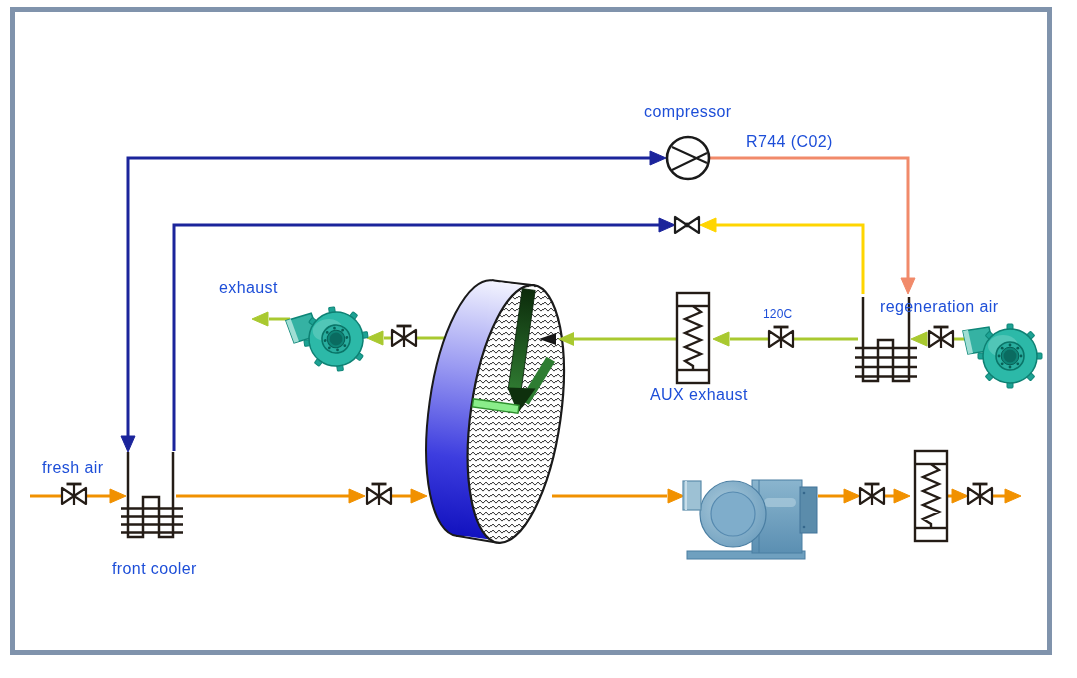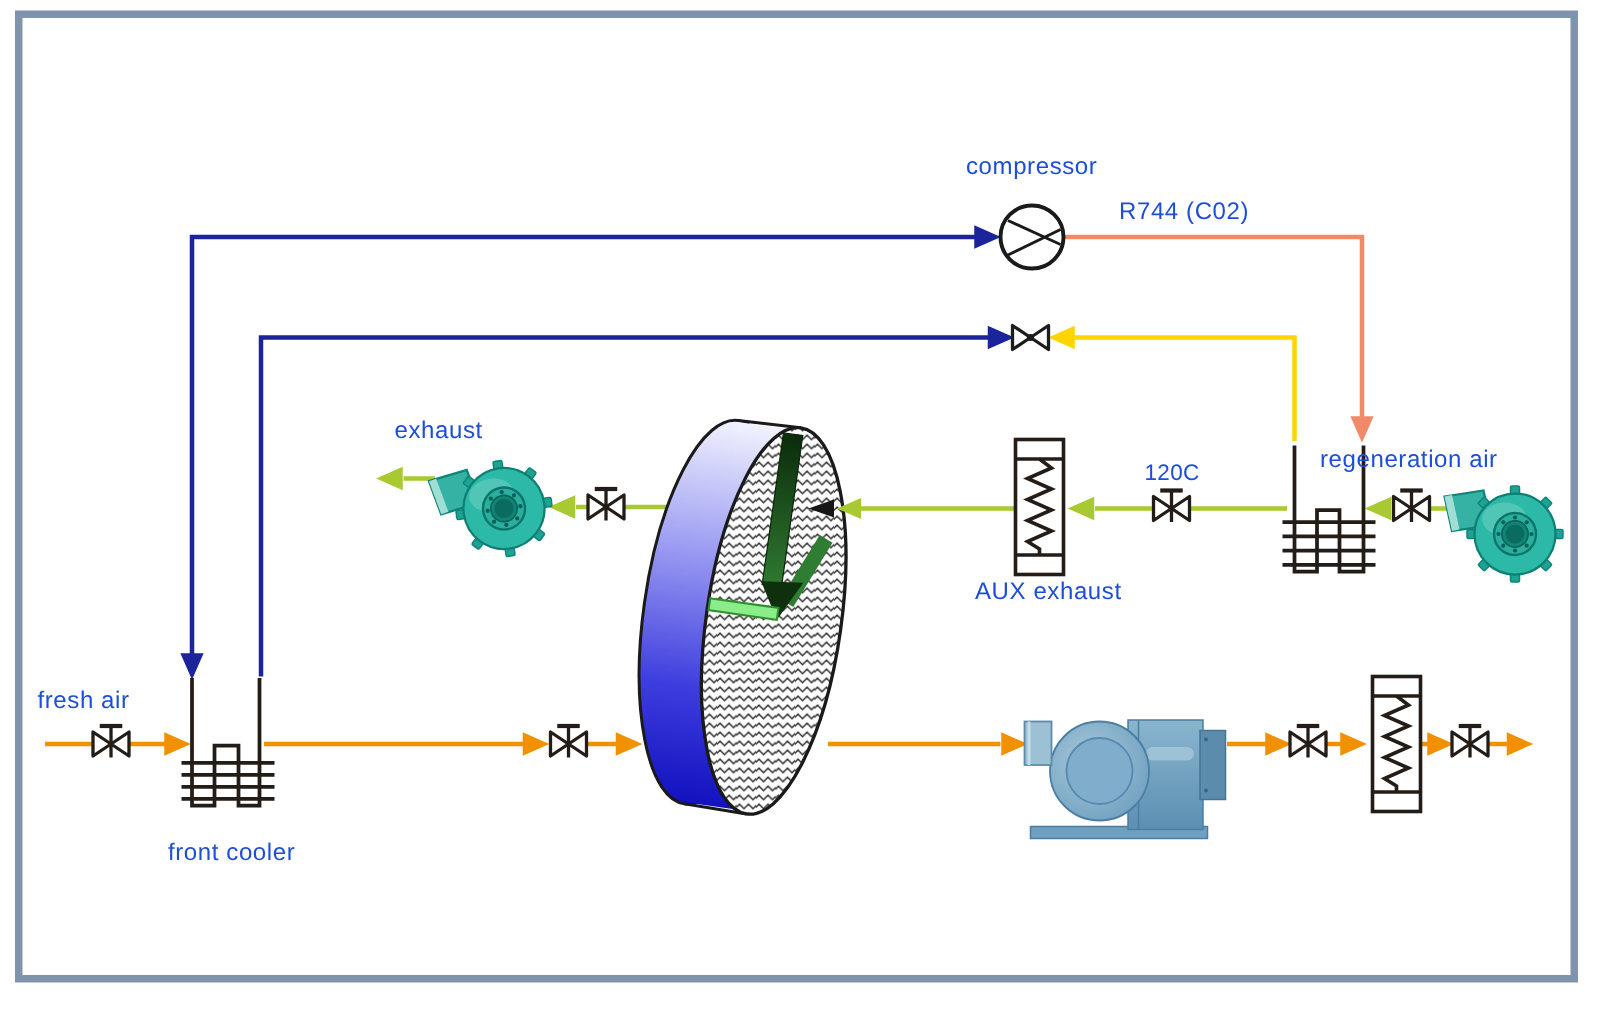--- a/index.html
+++ b/index.html
@@ -2,21 +2,21 @@
 <html><head>
 <meta charset="utf-8">
 <style>
   html,body{margin:0;padding:0;background:#ffffff;}
   .canvas{position:relative;width:1077px;height:678px;background:#ffffff;overflow:hidden;
           font-family:"Liberation Sans", sans-serif;}
   .frame{position:absolute;left:10px;top:7px;width:1042px;height:648px;
          border:5px solid #8093ac;box-sizing:border-box;}
   svg.art{position:absolute;left:0;top:0;}
   .lbl{position:absolute;color:#1d4ed8;font-size:16px;letter-spacing:.4px;white-space:nowrap;}
-  .lbl.small{font-size:15px;letter-spacing:.2px;}
+  .lbl.small{font-size:12px;letter-spacing:.2px;}
 </style>
 </head>
 <body>
 
 <div class="canvas">
   <div class="frame"></div>
 
   <svg class="art" width="1077" height="678" viewBox="0 0 1077 678">
     <defs>
       <symbol id="arr" overflow="visible">
@@ -203,19 +203,19 @@
       <rect x="764" y="498" width="32" height="9" rx="4.5" fill="#a3c6d8" opacity="0.85"></rect>
       <circle cx="733" cy="514" r="33" fill="url(#scrollGrad)" stroke="#4a7ea2" stroke-width="1.2"></circle>
       <circle cx="733" cy="514" r="22" fill="#7fadcb" stroke="#568ab0" stroke-width="1.2"></circle>
       <rect x="683" y="481" width="18" height="29" fill="#9dc1d4" stroke="#5b8cab" stroke-width="1.2"></rect>
       <line x1="686" y1="481" x2="686" y2="510" stroke="#c7dde9" stroke-width="2"></line>
     </g>
   </svg>
 
   <div class="lbl" style="left:644px;top:103px;">compressor</div>
   <div class="lbl" style="left:714px;top:133px;margin-left:32px;">R744 (C02)</div>
-  <div class="lbl" style="left:219px;top:279px;margin-left:44px;">exhaust</div>
+  <div class="lbl" style="left:219px;top:279px;">exhaust</div>
   <div class="lbl" style="left:880px;top:298px;">regeneration air</div>
   <div class="lbl small" style="left:763px;top:307px;">120C</div>
   <div class="lbl" style="left:650px;top:386px;">AUX exhaust</div>
-  <div class="lbl" style="left:25px;top:459px;">fresh air</div>
+  <div class="lbl" style="left:42px;top:459px;">fresh air</div>
   <div class="lbl" style="left:112px;top:560px;">front cooler</div>
 </div>
 
 </body></html>

